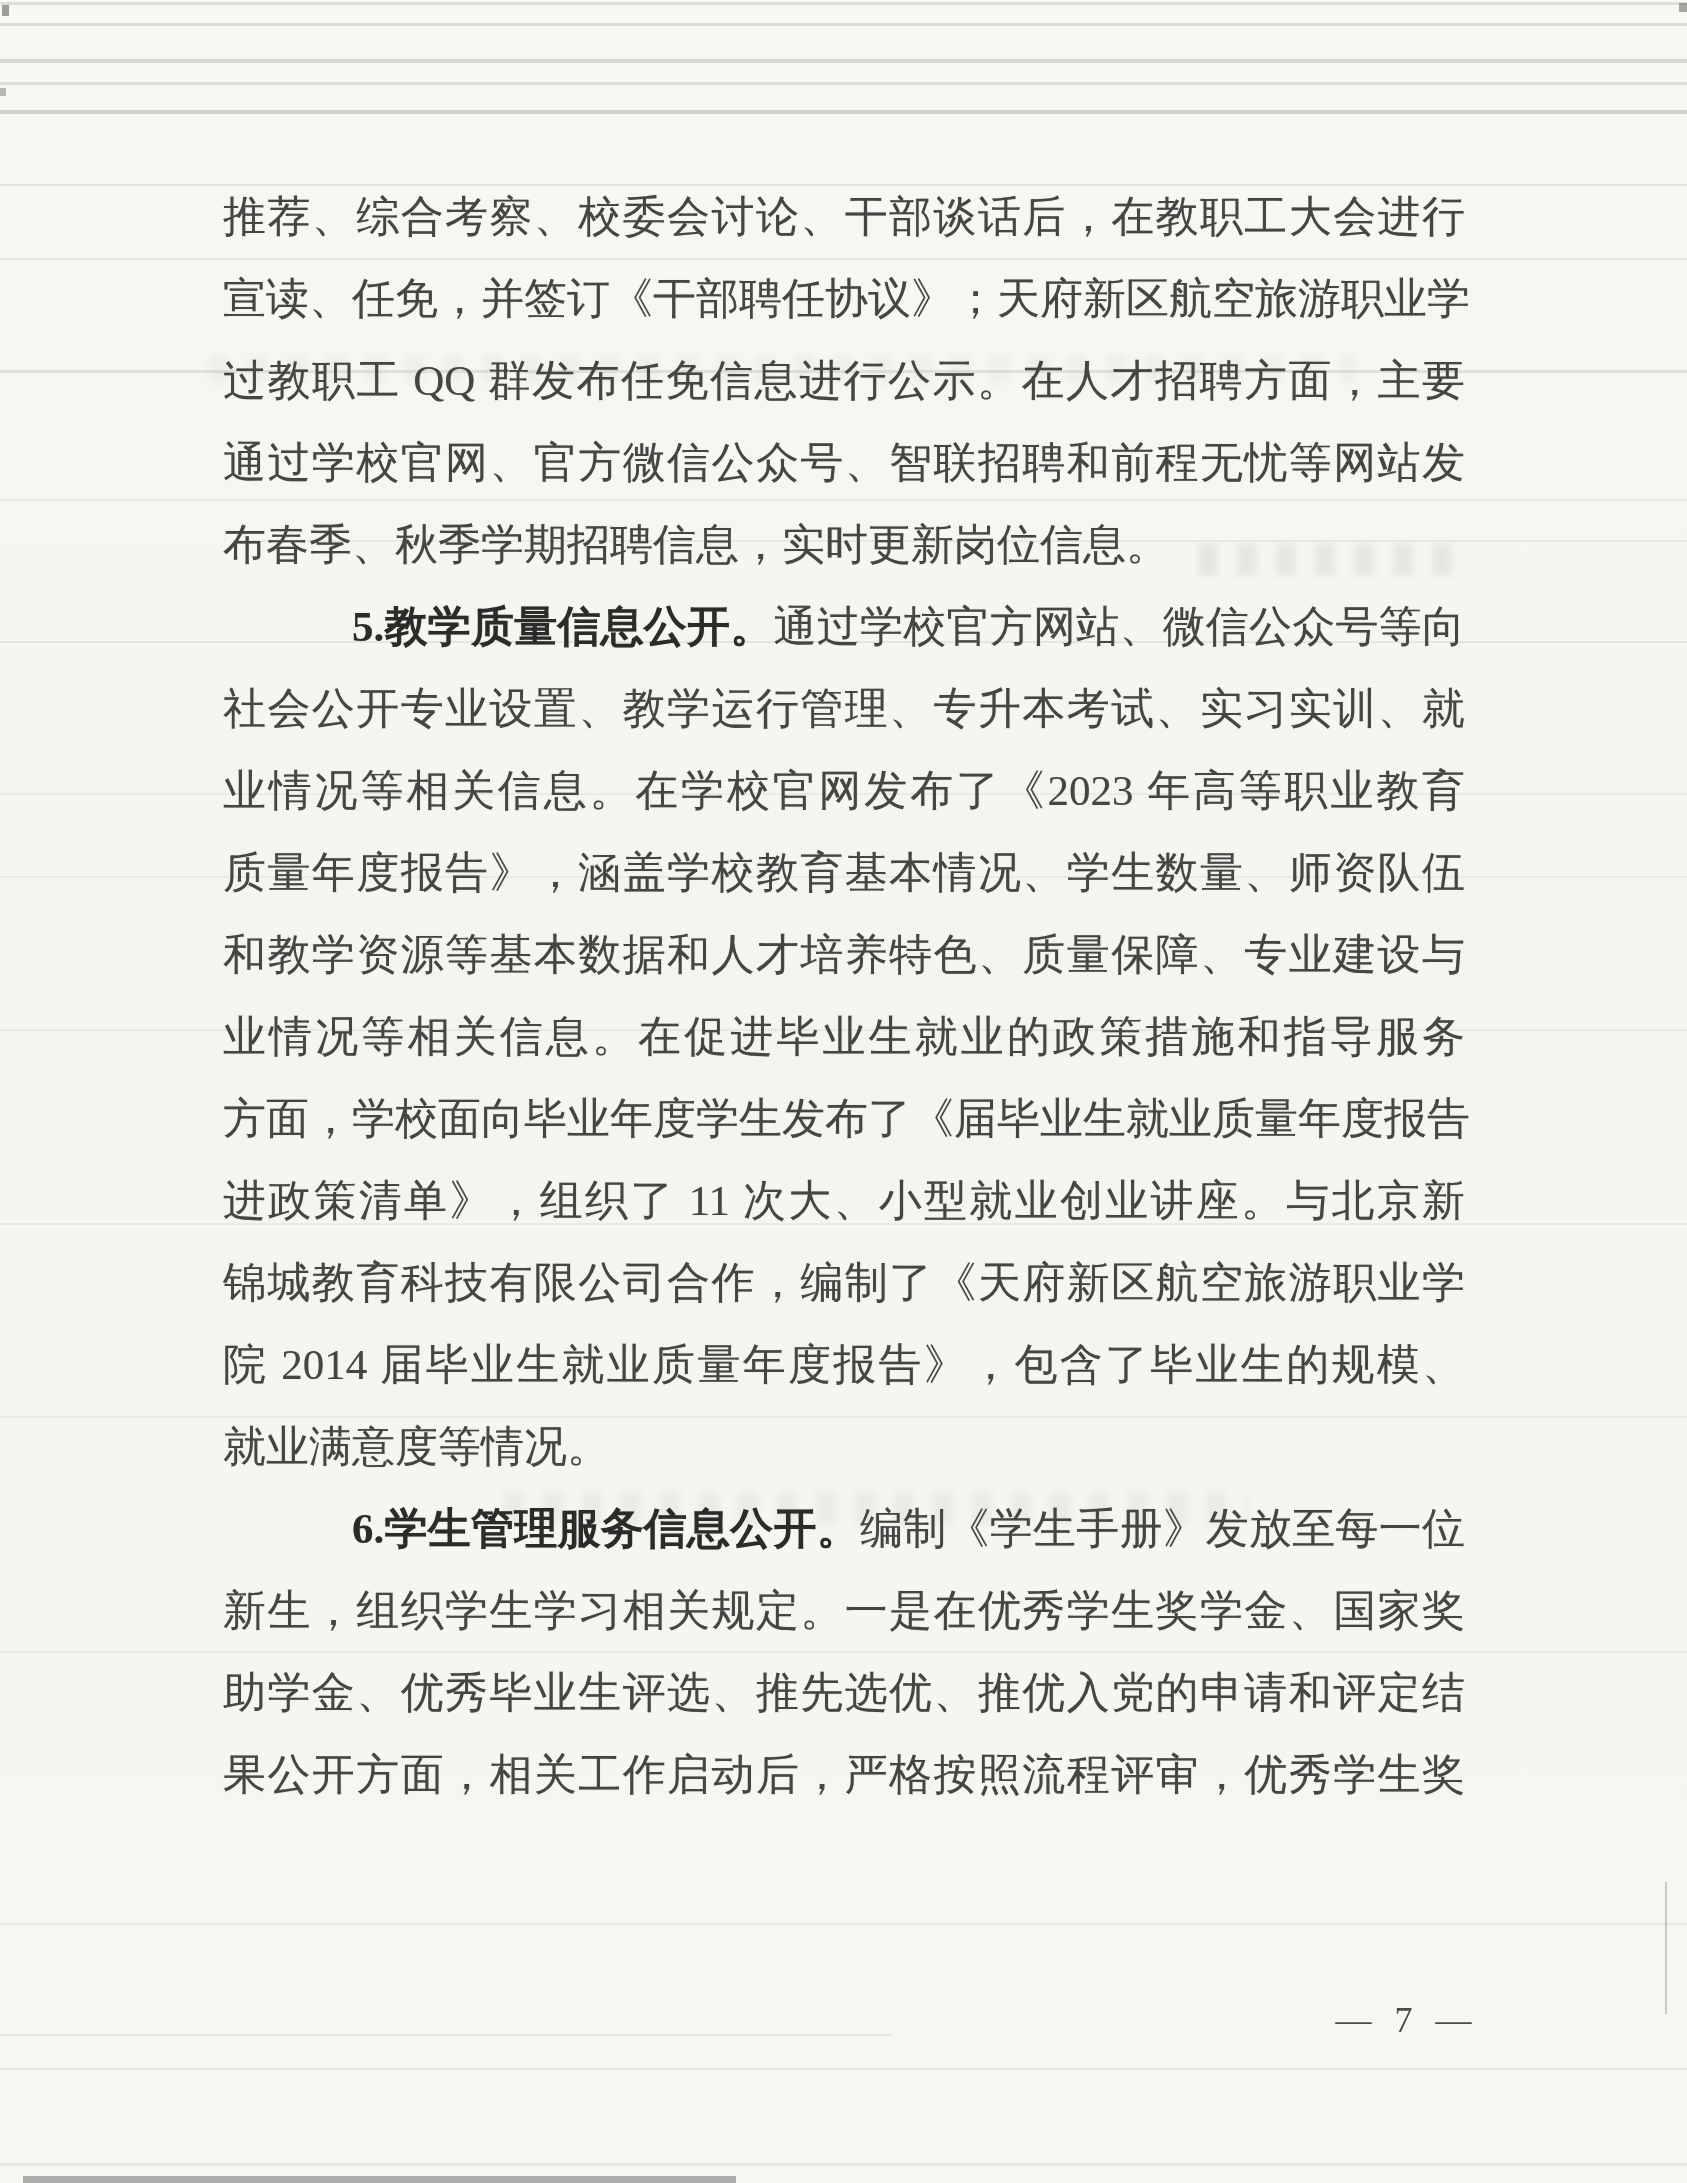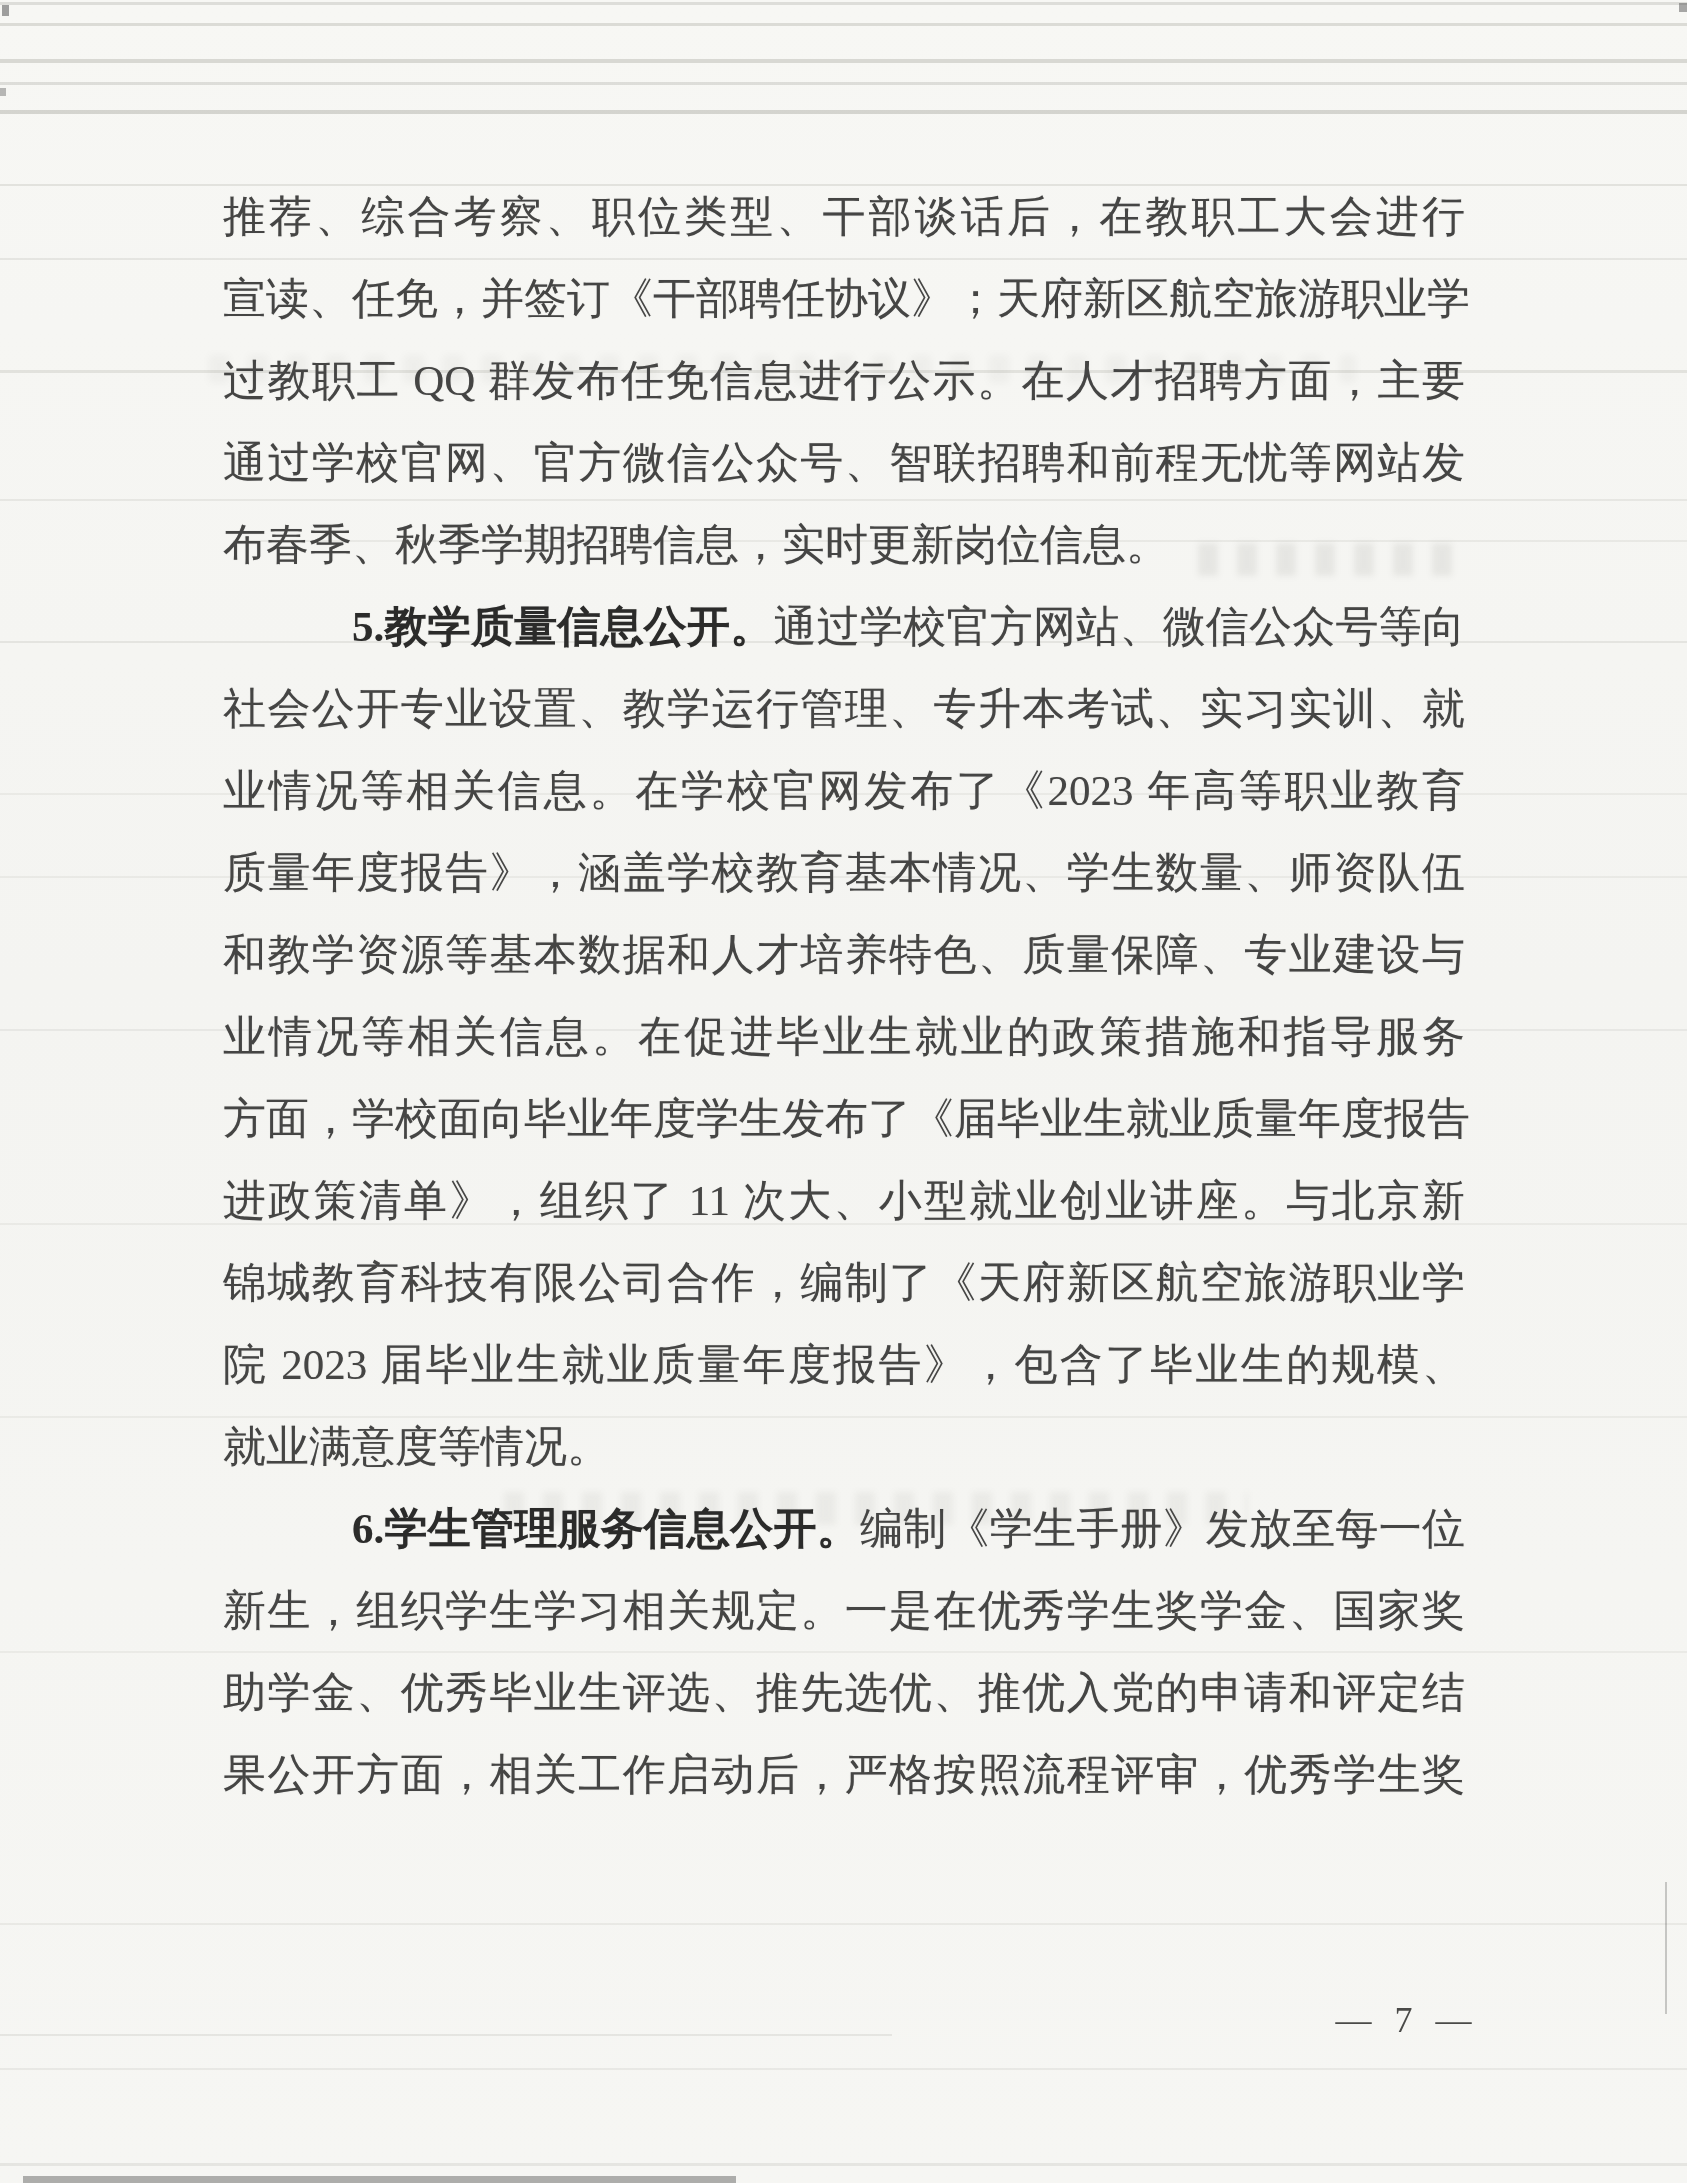--- a/index.html
+++ b/index.html
@@ -75,35 +75,35 @@
       <div class="speck" style="left: 0px; top: 88px; width: 6.2px; height: 7.8px; opacity: 0.4;"></div>
       <div class="speck" style="left: 1679px; top: 3.1px; width: 7.8px; height: 9.3px; opacity: 0.5;"></div>
       <div class="speck" style="left: 23px; top: 2176px; width: 713px; height: 7px; opacity: 0.45;"></div>
       <div class="speck" style="left: 1665px; top: 1882px; width: 2.3px; height: 132px; opacity: 0.3;"></div>
       <div class="ghost" style="left: 1198px; top: 543px; width: 271px; height: 33px; opacity: 0.13;"></div>
       <div class="ghost" style="left: 504px; top: 1492px; width: 744px; height: 33px; opacity: 0.09;"></div>
       <div class="ghost" style="left: 209px; top: 355px; width: 1147px; height: 28px; opacity: 0.06;"></div>
     </div>
 
   <div class="text-block">
-    <div class="line">推荐、综合考察、职位类型、干部谈话后，在教职工大会进行</div>
+    <div class="line">推荐、综合考察、校委会讨论、干部谈话后，在教职工大会进行</div>
     <div class="line">宣读、任免，并签订《干部聘任协议》；天府新区航空旅游职业学</div>
     <div class="line">过教职工 QQ 群发布任免信息进行公示。在人才招聘方面，主要</div>
     <div class="line">通过学校官网、官方微信公众号、智联招聘和前程无忧等网站发</div>
     <div class="line short">布春季、秋季学期招聘信息，实时更新岗位信息。</div>
     <div class="line indent"><b>5.教学质量信息公开。</b><span>通过学校官方网站、微信公众号等向</span></div>
     <div class="line">社会公开专业设置、教学运行管理、专升本考试、实习实训、就</div>
     <div class="line">业情况等相关信息。在学校官网发布了《2023 年高等职业教育</div>
     <div class="line">质量年度报告》，涵盖学校教育基本情况、学生数量、师资队伍</div>
     <div class="line">和教学资源等基本数据和人才培养特色、质量保障、专业建设与</div>
     <div class="line">业情况等相关信息。在促进毕业生就业的政策措施和指导服务</div>
     <div class="line">方面，学校面向毕业年度学生发布了《届毕业生就业质量年度报告</div>
     <div class="line">进政策清单》，组织了 11 次大、小型就业创业讲座。与北京新</div>
     <div class="line">锦城教育科技有限公司合作，编制了《天府新区航空旅游职业学</div>
-    <div class="line">院 2023 届毕业生就业质量年度报告》，包含了毕业生的规模、</div>
+    <div class="line">院 2014 届毕业生就业质量年度报告》，包含了毕业生的规模、</div>
     <div class="line short">就业满意度等情况。</div>
     <div class="line indent"><b>6.学生管理服务信息公开。</b><span>编制《学生手册》发放至每一位</span></div>
     <div class="line">新生，组织学生学习相关规定。一是在优秀学生奖学金、国家奖</div>
     <div class="line">助学金、优秀毕业生评选、推先选优、推优入党的申请和评定结</div>
     <div class="line">果公开方面，相关工作启动后，严格按照流程评审，优秀学生奖</div>
   </div>
 
   <div class="page-number">— 7 —</div>
 
 </div>

